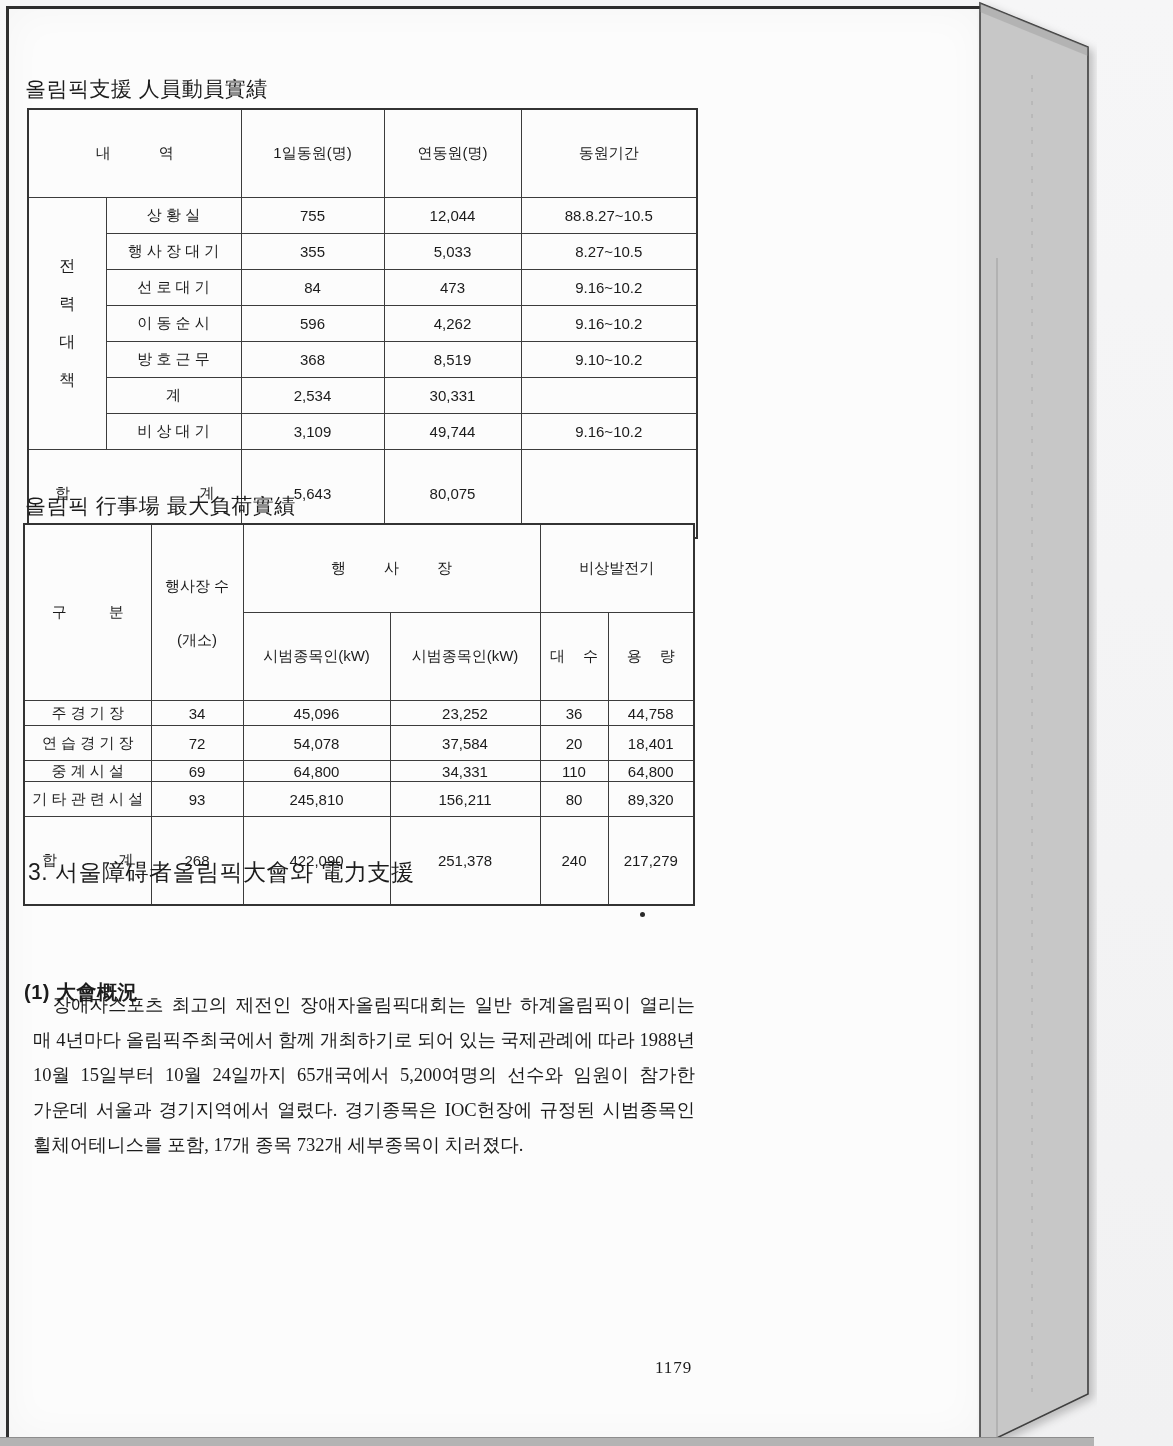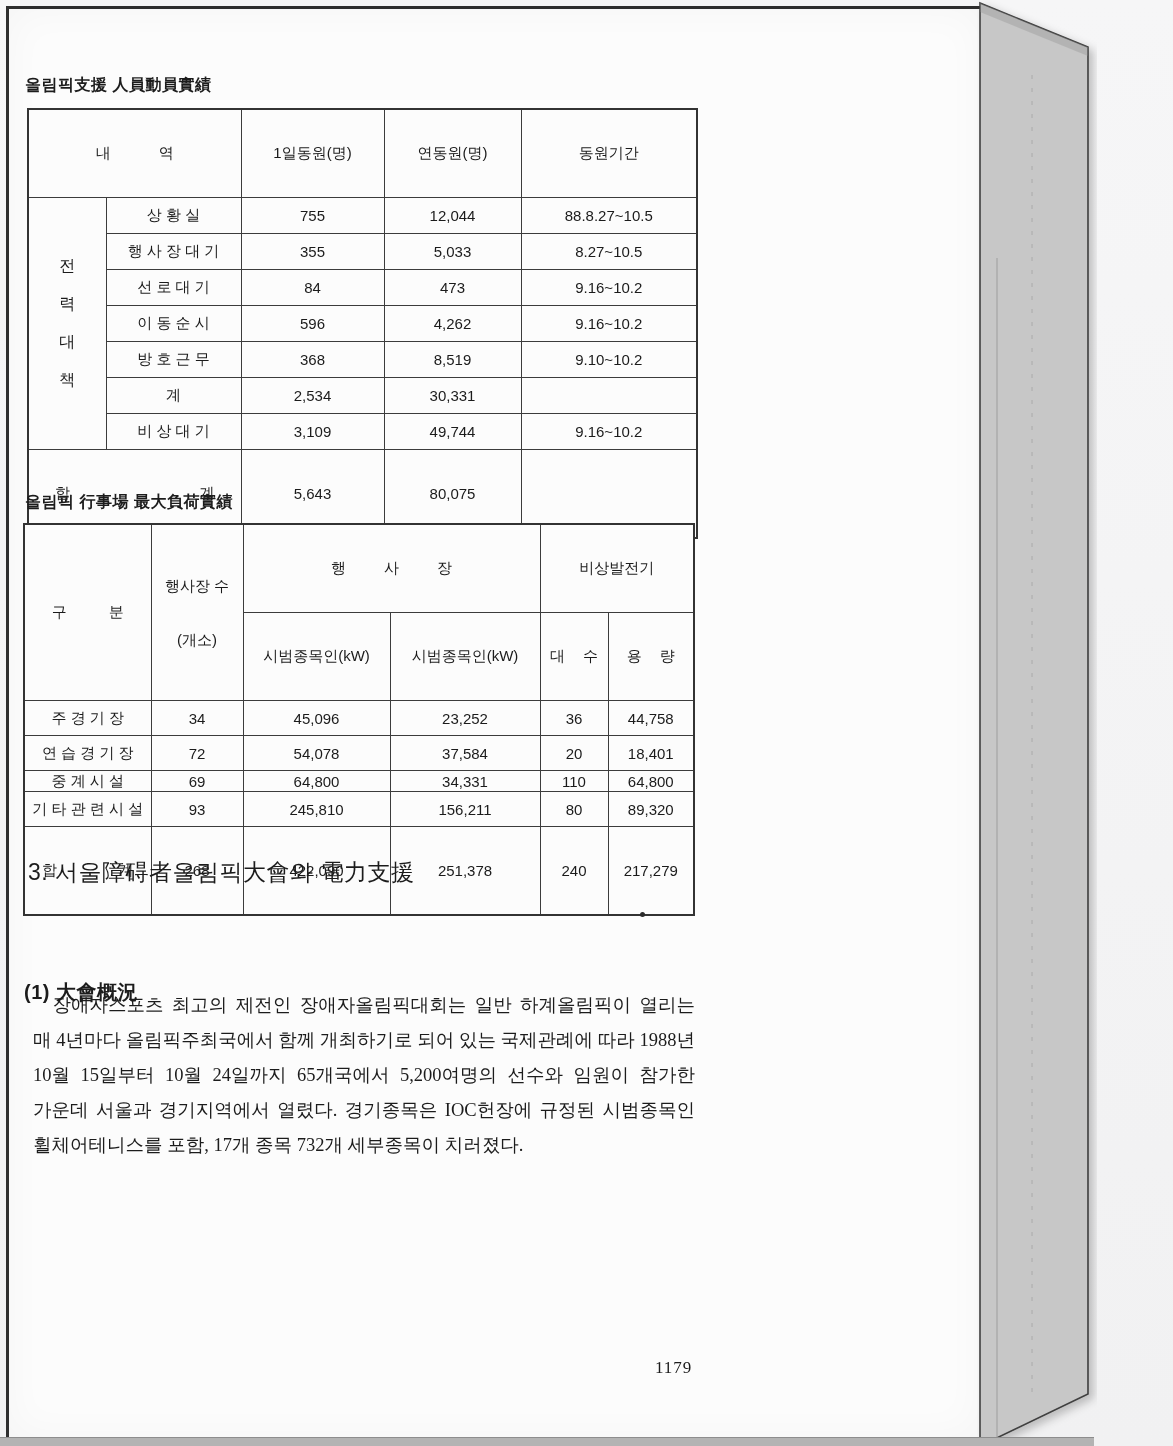--- a/index.html
+++ b/index.html
@@ -24,21 +24,21 @@
   
   .bottom-bar {
     position: absolute; left: 0; top: 1437px; width: 1094px; height: 9px;
     background: #b3b3b3; border-top: 1px solid #8d8d8d;
   }
   
   .book-edge-svg { position: absolute; left: 977px; top: 0; }
 
   
   .tbl-caption {
-    position: absolute; font-weight: bold; font-size: 16px; letter-spacing: 0.5px;
+    position: absolute; font-weight: normal; font-size: 21px; letter-spacing: 0.5px;
   }
   .section-heading {
     position: absolute; font-weight: normal; font-size: 23px; letter-spacing: 0.5px;
   }
   .sub-heading {
     position: absolute; font-weight: bold; font-size: 20px; letter-spacing: 0.5px;
   }
 
   
   table.scan {
@@ -209,21 +209,21 @@
               <span>수</span>
             </div>
           </th>
           <th>
             <div class="pair-center" style="gap:18px">
               <span>용</span>
               <span>량</span>
             </div>
           </th>
         </tr>
-        <tr style="height:35px">
+        <tr style="height:25px">
           <td>주 경 기 장</td>
           <td>34</td>
           <td>45,096</td>
           <td>23,252</td>
           <td>36</td>
           <td>44,758</td>
         </tr>
         <tr style="height:35px">
           <td>연 습 경 기 장</td>
           <td>72</td>

